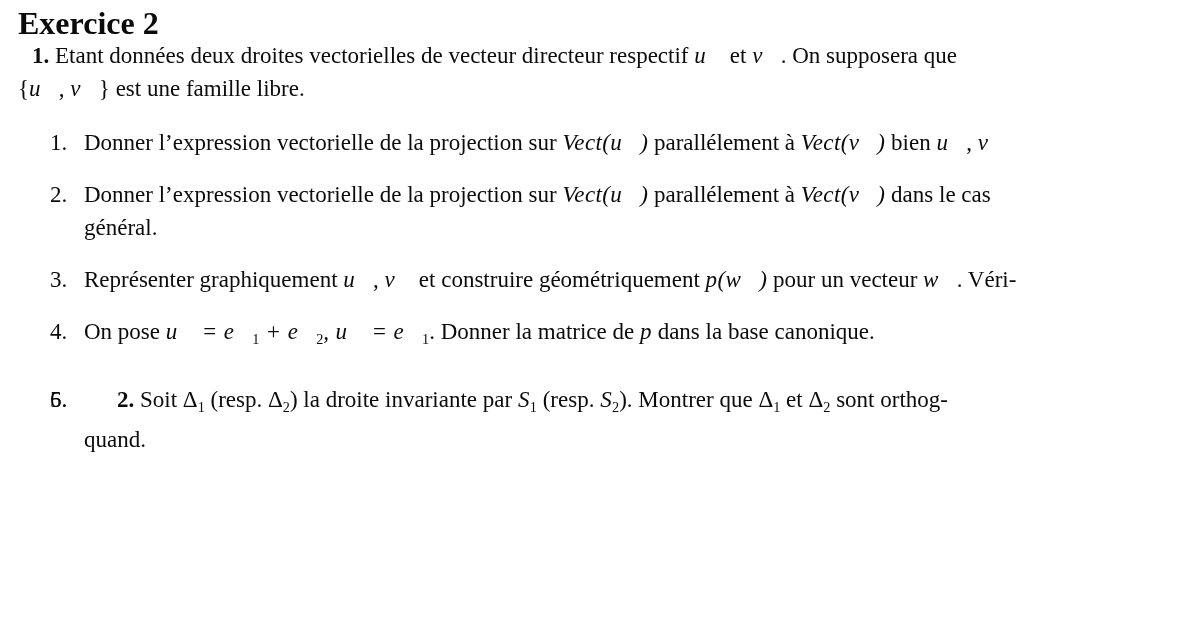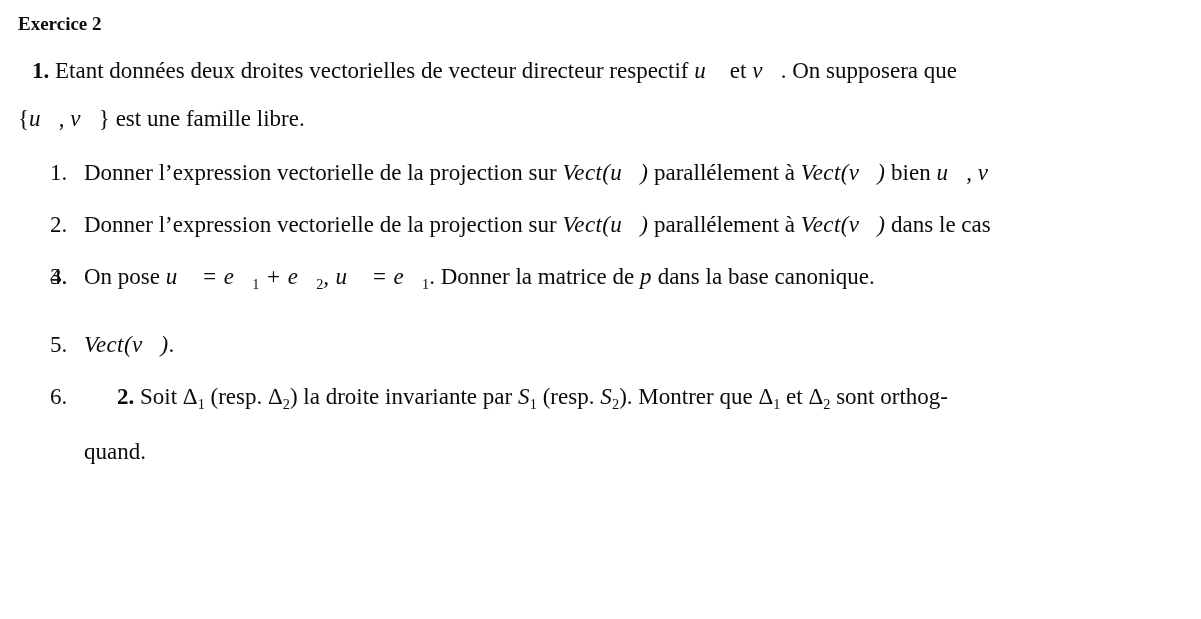--- a/index.html
+++ b/index.html
@@ -16,21 +16,21 @@
   }
   .page {
     box-sizing: border-box;
     width: 1201px;
     height: 619px;
     padding: 8px 18px 0 18px;
     font-size: 23px;
     line-height: 33px;
   }
   .title {
-    font-size: 19px;
+    font-size: 32px;
     font-weight: bold;
     margin: 0;
     line-height: 31px;
   }
   .intro {
     margin: 0;
   }
   .intro .line.indent {
     text-indent: 14px;
   }
@@ -48,21 +48,20 @@
   .item:last-child {
     margin-bottom: 0;
   }
   .item .num {
     position: absolute;
     left: 32px;
     top: 0;
   }
   .line {
     white-space: nowrap;
-    margin-top: 15px;
   }
   .item .line.indent2 {
     text-indent: 33px;
   }
   .bold { font-weight: bold; }
   .math { font-style: italic; letter-spacing: 0.4px; }
   .sub {
     font-size: 0.62em;
     vertical-align: -0.32em;
     font-style: normal;
@@ -84,34 +83,35 @@
   <div class="list">
 
     <div class="item">
       <span class="num">1.</span>
       <div class="line"><span>Donner l’expression vectorielle de la projection sur </span><span class="math">Vect(u⃗)</span><span> parallélement à </span><span class="math">Vect(v⃗)</span><span> bien </span><span class="math">u⃗</span><span>, </span><span class="math">v⃗</span></div>
     </div>
 
     <div class="item">
       <span class="num">2.</span>
       <div class="line"><span>Donner l’expression vectorielle de la projection sur </span><span class="math">Vect(u⃗)</span><span> parallélement à </span><span class="math">Vect(v⃗)</span><span> dans le cas</span></div>
+      <div class="line"><span>général.</span></div>
     </div>
 
     <div class="item">
       <span class="num">3.</span>
+      <div class="line"><span>Représenter graphiquement </span><span class="math">u⃗</span><span>, </span><span class="math">v⃗</span><span> et construire géométriquement </span><span class="math">p(w⃗)</span><span> pour un vecteur </span><span class="math">w⃗</span><span>. Véri-</span></div>
     </div>
 
     <div class="item single">
       <span class="num">4.</span>
       <div class="line"><span>On pose </span><span class="math">u⃗ = e⃗</span><span class="sub">1</span><span class="math"> + </span><span class="math">e⃗</span><span class="sub">2</span><span class="math">, </span><span class="math">u⃗ = e⃗</span><span class="sub">1</span><span>. Donner la matrice de </span><span class="math">p</span><span> dans la base canonique.</span></div>
     </div>
 
     <div class="item">
       <span class="num">5.</span>
-      <div class="line"><span class="math">Vect(v⃗)</span><span>.</span></div>
     </div>
 
     <div class="item">
       <span class="num">6.</span>
       <div class="line indent2"><span class="bold">2.</span><span> Soit </span><span>Δ</span><span class="sub">1</span><span> (resp. </span><span>Δ</span><span class="sub">2</span><span>) la droite invariante par </span><span class="math">S</span><span class="sub">1</span><span> (resp. </span><span class="math">S</span><span class="sub">2</span><span>). Montrer que </span><span>Δ</span><span class="sub">1</span><span> et </span><span>Δ</span><span class="sub">2</span><span> sont orthog-</span></div>
       <div class="line"><span>quand.</span></div>
     </div>
 
   </div>
 </div>

